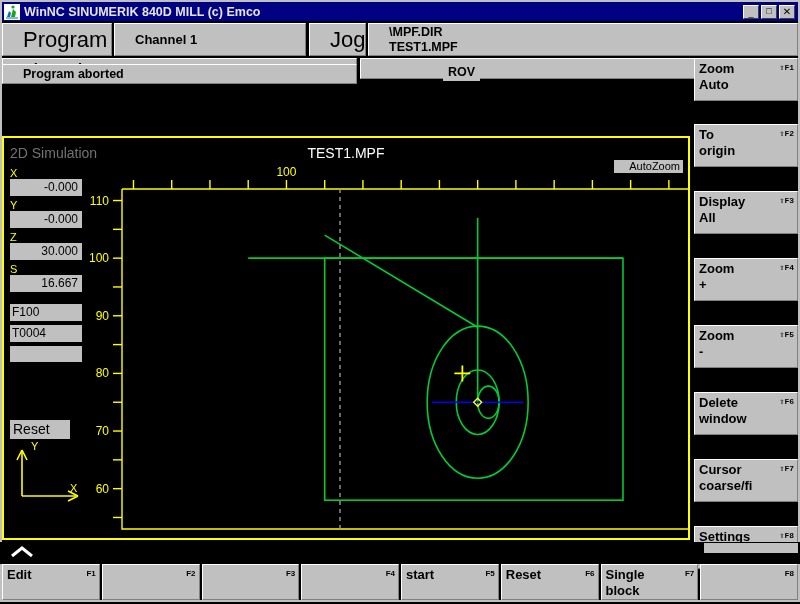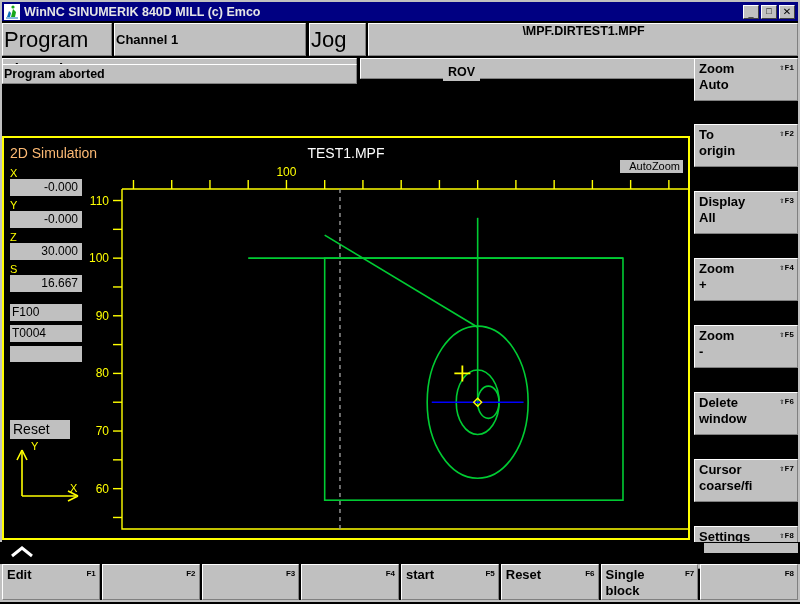--- a/index.html
+++ b/index.html
@@ -53,28 +53,28 @@
 
   
   .hdr-row1 {
     position: absolute; left: 2px; top: 23px; width: 796px; height: 33px;
     display: flex; align-items: stretch;
   }
   .cell {
     background: #c0c0c0; color: #000;
     border-top: 1px solid #ffffff; border-left: 1px solid #ffffff;
     border-right: 1px solid #808080; border-bottom: 1px solid #808080;
-    display: flex; align-items: center; padding-left: 1px;
+    display: flex; align-items: center; padding-left: 20px;
     font-family: "Liberation Sans", sans-serif;
   }
   .c-program { width: 110px; font-size: 22px; }
   .c-channel { width: 192px; margin-left: 2px; font-size: 13px; font-weight: bold; }
   .c-jog     { width: 57px; margin-left: 3px; font-size: 22px; }
   .c-prog    { flex: 1; margin-left: 2px; font-size: 12.5px; font-weight: bold;
-               flex-direction: row; align-items: flex-start; justify-content: center;
+               flex-direction: column; align-items: flex-start; justify-content: center;
                line-height: 15px; padding-top: 0px; }
 
   .hdr-row2 {
     position: absolute; left: 2px; top: 58px; width: 796px; height: 21px;
     display: flex;
   }
   .c-chanreset { width: 355px; font-size: 15px; font-weight: bold; }
   .c-blank2    { flex: 1; margin-left: 3px; }
 
   .hdr-row3 {
@@ -115,32 +115,32 @@
   
   .simwin {
     position: absolute; left: 2px; top: 136px;
     width: 688px; height: 404px;
     border: 2px solid #ffff00;
     background: #000000;
     overflow: hidden;
   }
   .sim-title-left {
     position: absolute; left: 6px; top: 7px;
-    color: #fdba74; font-size: 14px;
+    color: #737373; font-size: 14px;
     font-family: "Liberation Sans", sans-serif;
   }
   .sim-title-center {
     position: absolute; left: 0; top: 7px; width: 100%;
     text-align: center; color: #ffffff; font-size: 14px;
     font-family: "Liberation Sans", sans-serif;
   }
   .autozoom {
     position: absolute; right: 5px; top: 22px;
     background: #c0c0c0; color: #000;
-    font-size: 11px; padding: 0px 3px 1px 9px;
+    font-size: 11px; padding: 0px 3px 1px 15px;
     font-family: "Liberation Sans", sans-serif;
   }
 
   
   .vpanel { position: absolute; left: 6px; top: 30px; width: 72px; }
   .vlabel {
     color: #ffff00; font-size: 11px; line-height: 11px;
     font-family: "Liberation Sans", sans-serif;
   }
   .vfield {

